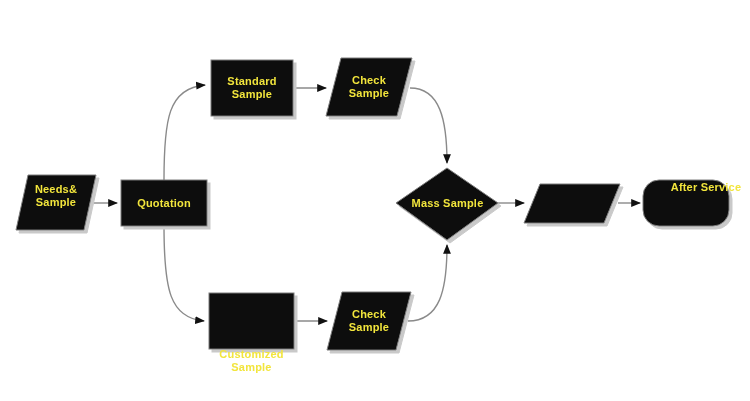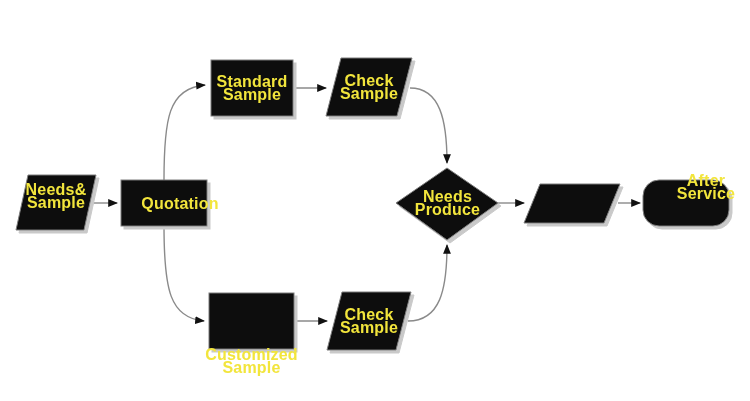--- a/index.html
+++ b/index.html
@@ -25,21 +25,21 @@
     height: 401px;
   }
   .node-label {
     position: absolute;
     display: flex;
     align-items: center;
     justify-content: center;
     text-align: center;
     color: #f2e53c;
     font-family: "Liberation Sans", sans-serif;
-    font-size: 16px;
+    font-size: 11px;
     font-weight: bold;
     line-height: 13px;
     letter-spacing: 0.2px;
     pointer-events: none;
     white-space: pre-line;
   }
   .shape-fill { fill: #0a0a0a; }
   .shape-stroke { stroke: #7d7d7d; stroke-width: 1; }
   .conn { fill: none; stroke: #8a8a8a; stroke-width: 1.4; }
 </style>
@@ -96,32 +96,32 @@
 
       <polygon class="shape-fill shape-stroke" filter="url(#softshadow)" points="540,184 620,184 604,223 524,223"></polygon>
 
       <rect class="shape-fill shape-stroke" filter="url(#softshadow)" x="643" y="180" width="86" height="46" rx="16" ry="16"></rect>
     </g>
   </svg>
 
   <div class="node-label" style="left:16px;  top:175px; width:80px;  height:42px;">Needs&amp;
 Sample</div>
 
-  <div class="node-label" style="left:121px; top:180px; width:86px;  height:46px;padding-left:16px;">Quotation</div>
+  <div class="node-label" style="left:121px; top:180px; width:86px;  height:46px;">Quotation</div>
 
   <div class="node-label" style="left:211px; top:60px;  width:82px;  height:56px;">Standard
 Sample</div>
 
   <div class="node-label" style="left:328px; top:58px;  width:82px;  height:58px;">Check
 Sample</div>
 
   <div class="node-label" style="left:209px; top:293px; width:85px;  height:56px;margin-top:40px;">Customized
 Sample</div>
 
   <div class="node-label" style="left:329px; top:292px; width:80px;  height:58px;">Check
 Sample</div>
 
-  <div class="node-label" style="left:397px; top:180px; width:101px; height:46px;">Needs Produce</div>
+  <div class="node-label" style="left:397px; top:180px; width:101px; height:46px;">Mass Sample</div>
 
 
   <div class="node-label" style="left:643px; top:164px; width:88px;  height:46px;padding-left:19px;">After Service</div>
 
 </div>
 
 </body></html>

